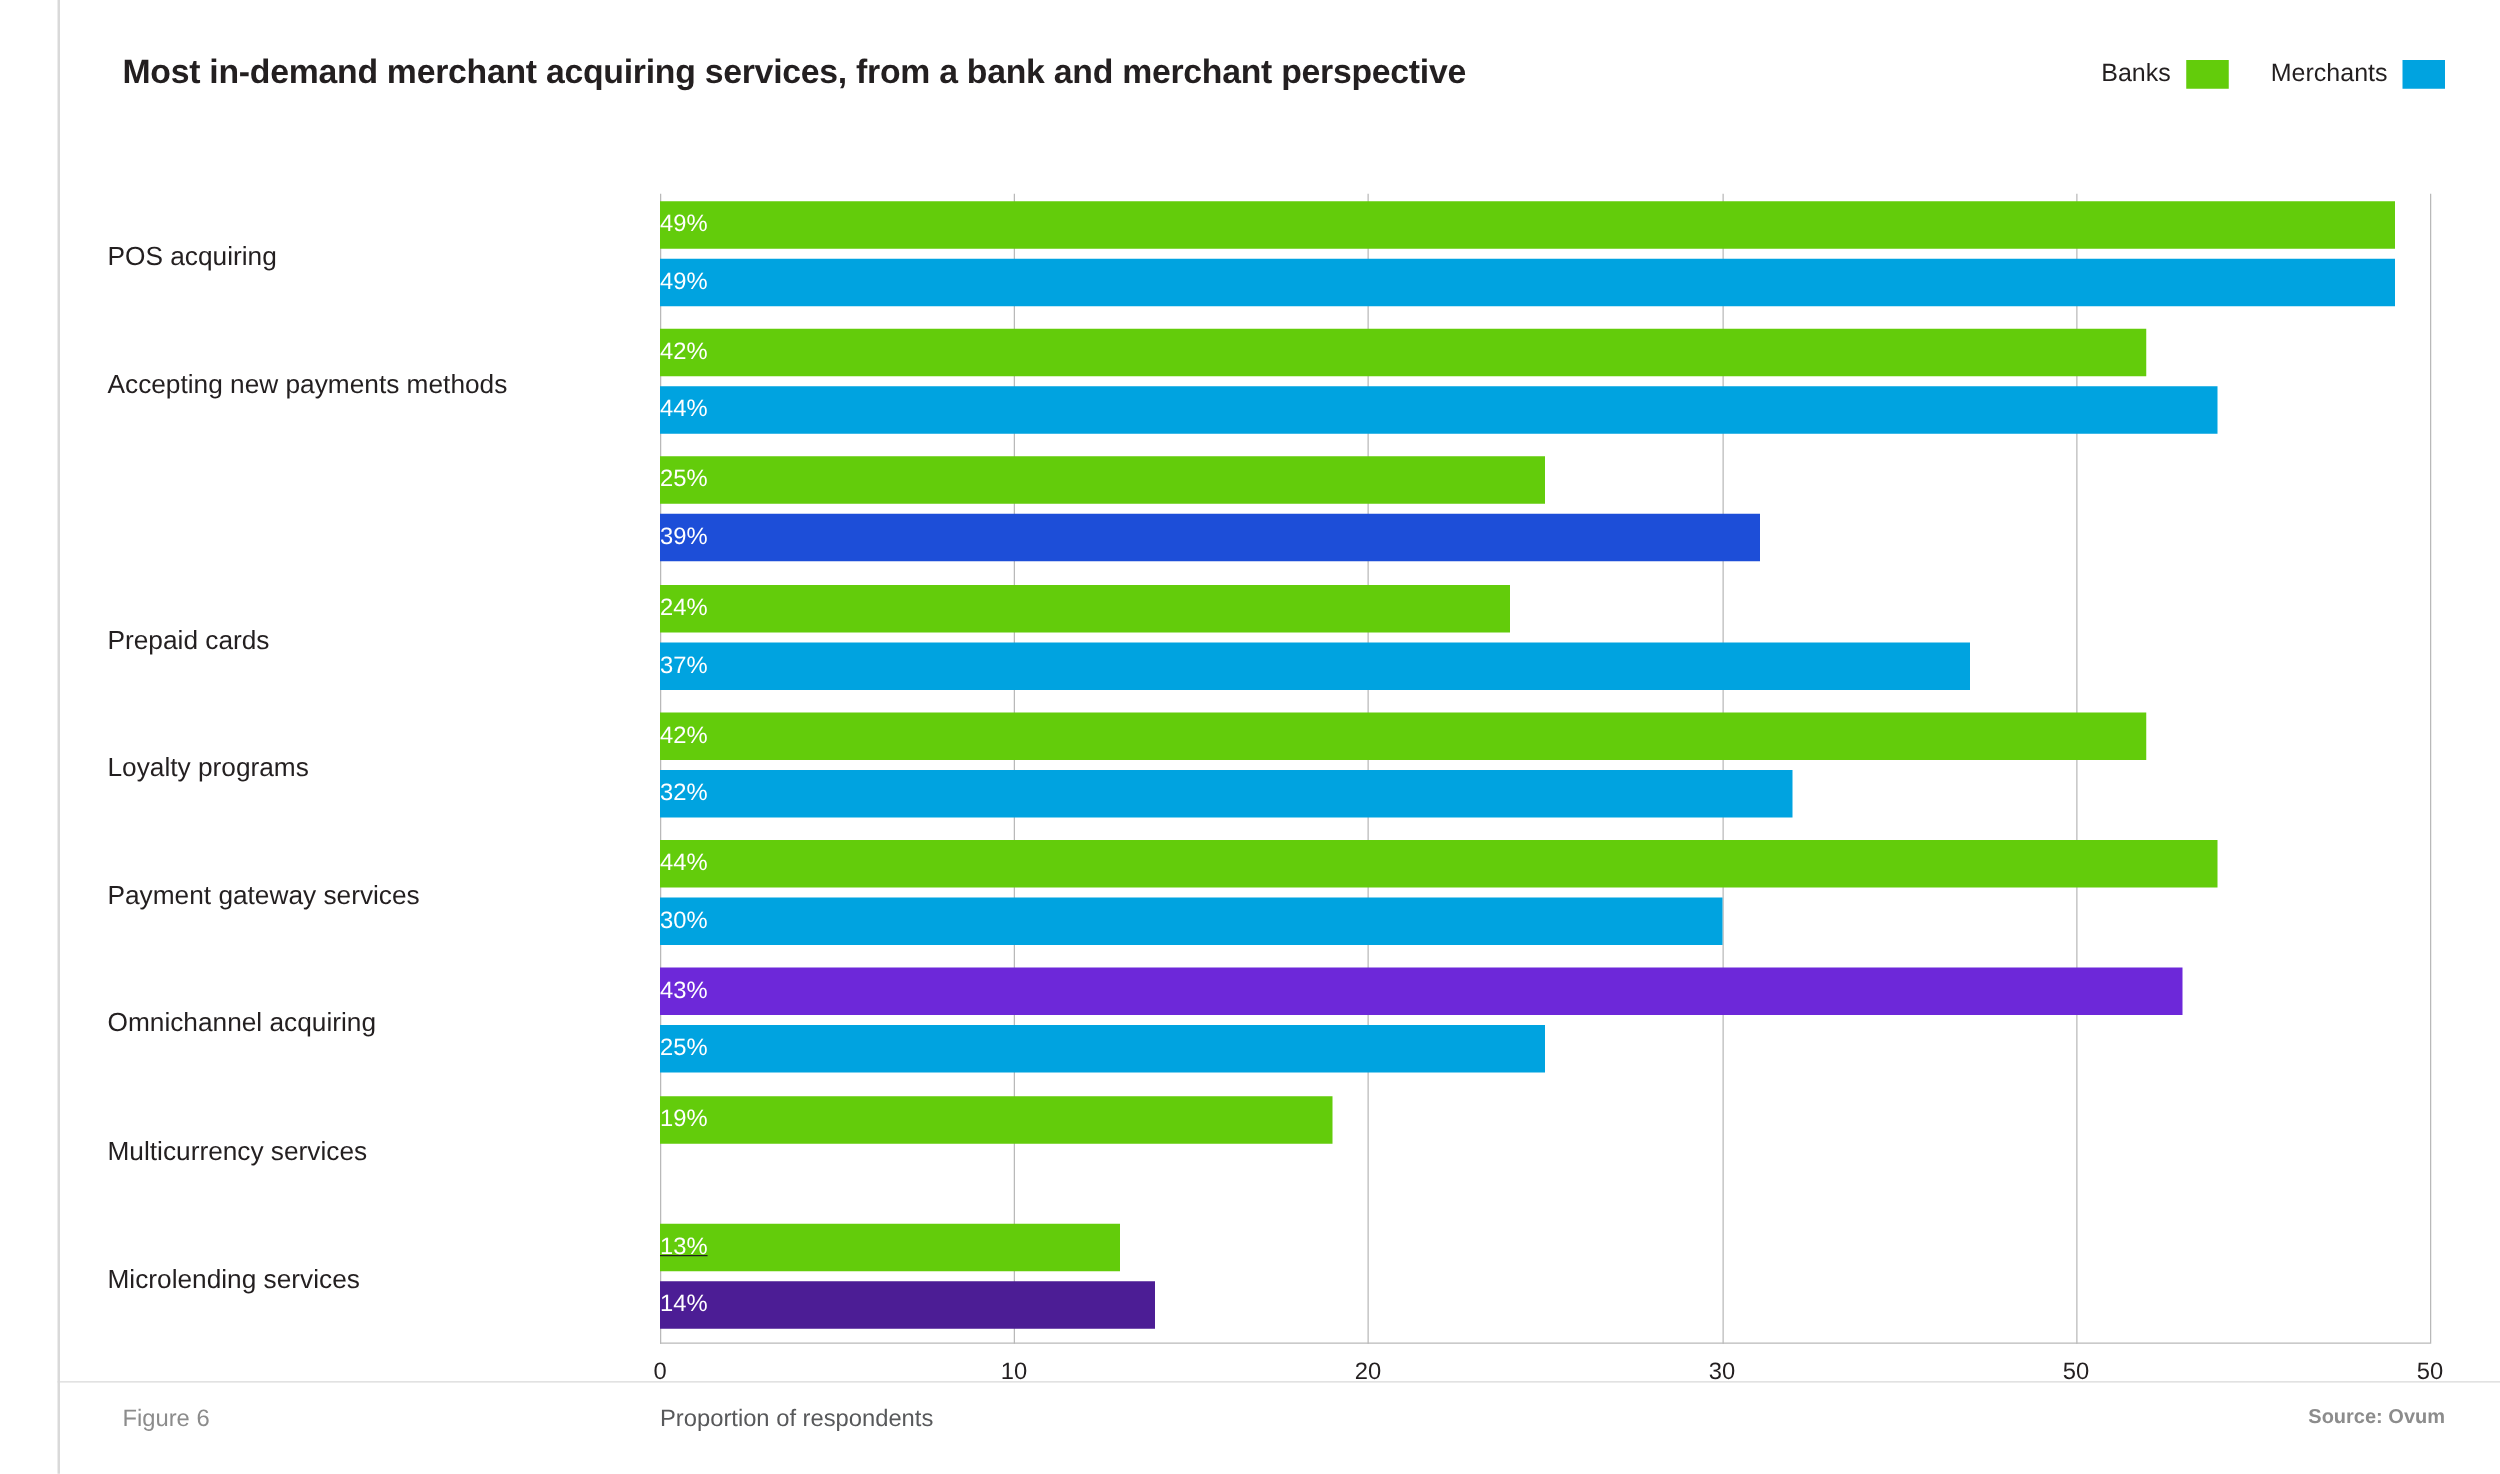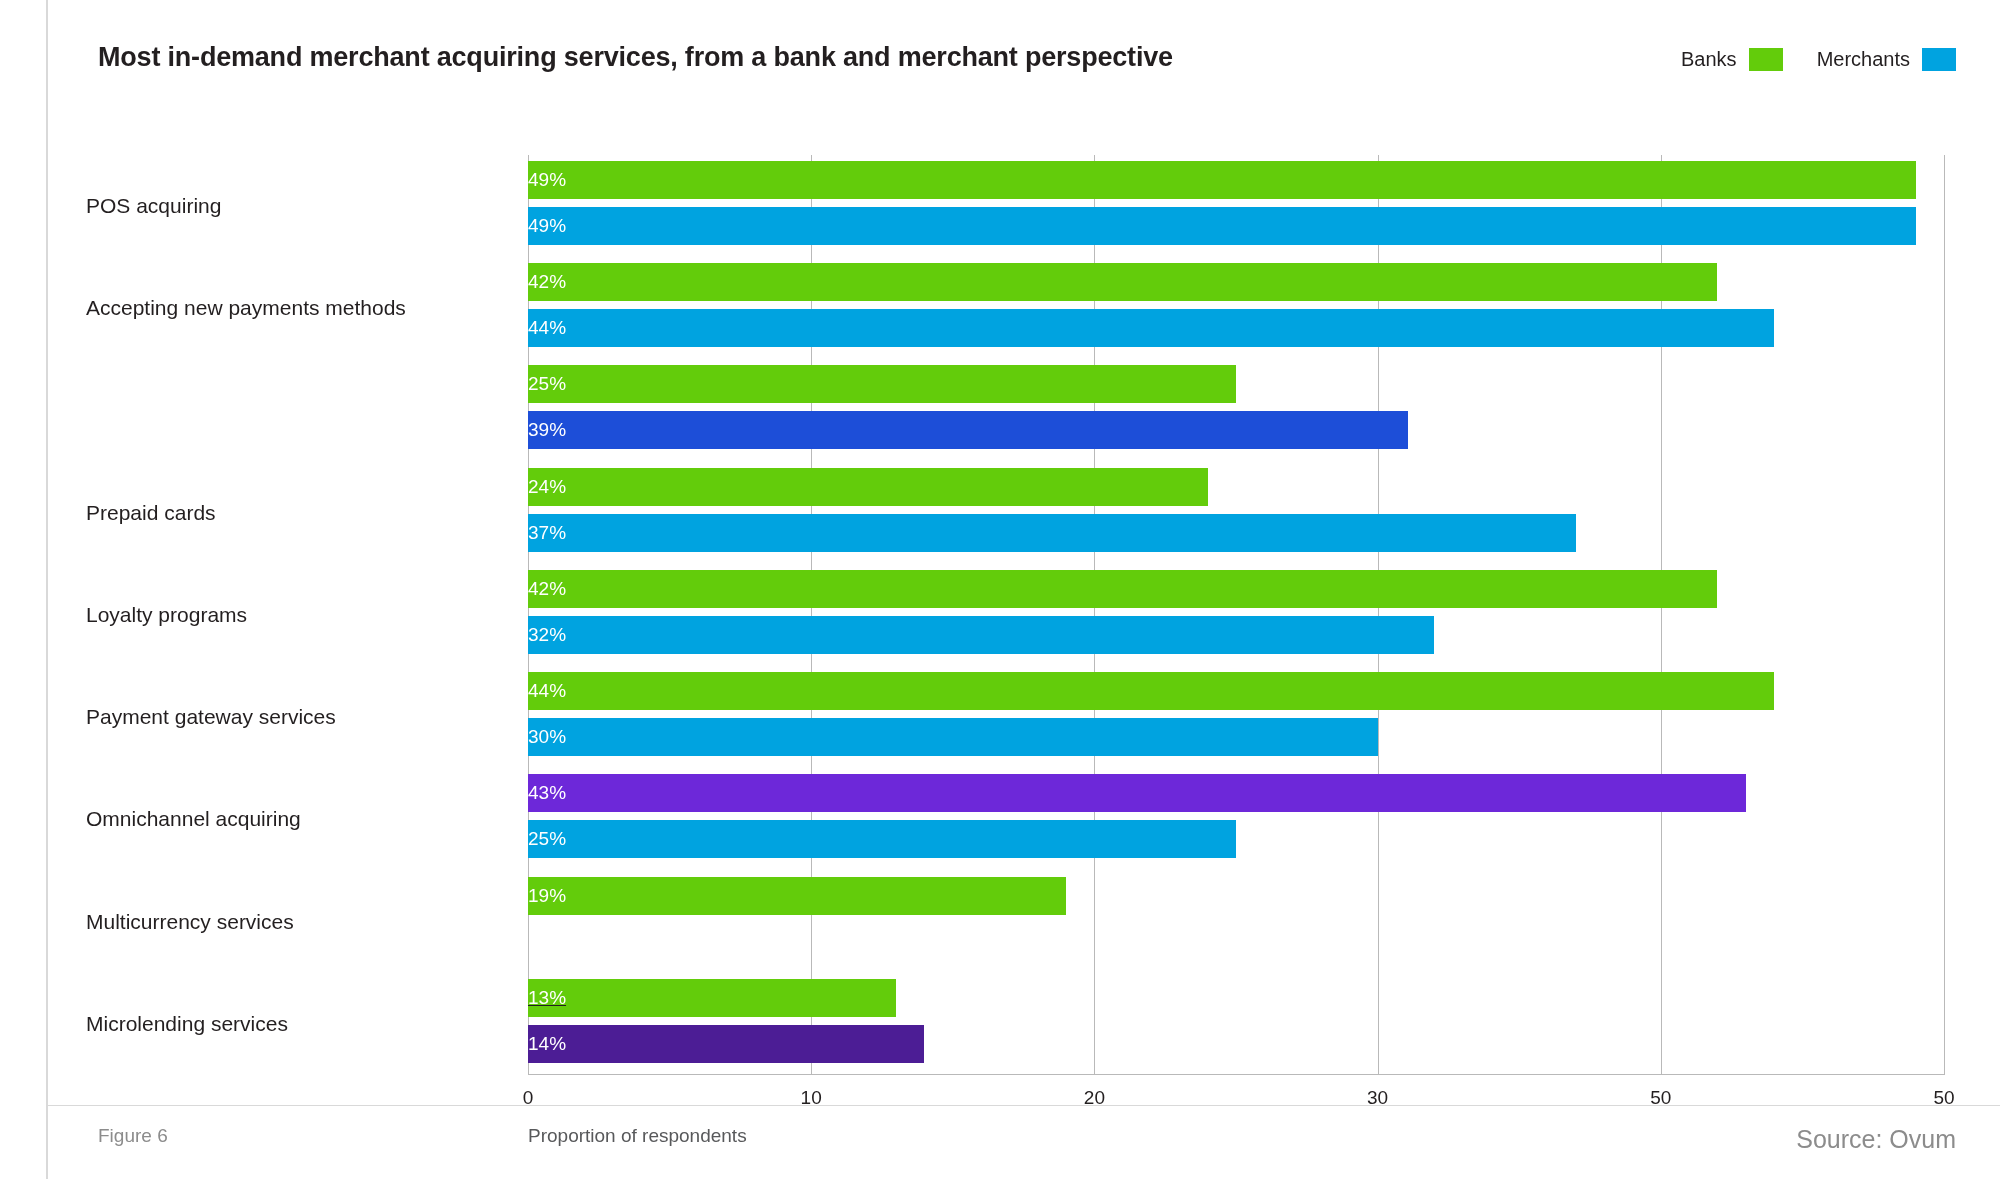--- a/index.html
+++ b/index.html
@@ -152,22 +152,23 @@
     position: absolute;
     left: 528px;
     top: 1125px;
     font-size: 19px;
     color: #58595b;
   }
   .source {
     position: absolute;
     right: 44px;
     top: 1125px;
-    font-size: 25px;
+    font-size: 16px;
     color: #8c8c8c;
+    font-weight: bold;
   }
 </style>
 </head>
 <body>
 
 <div class="left-rule"></div>
 
 <div class="chart-wrap">
 
   <div class="title">Most in-demand merchant acquiring services, from a bank and merchant perspective</div>

